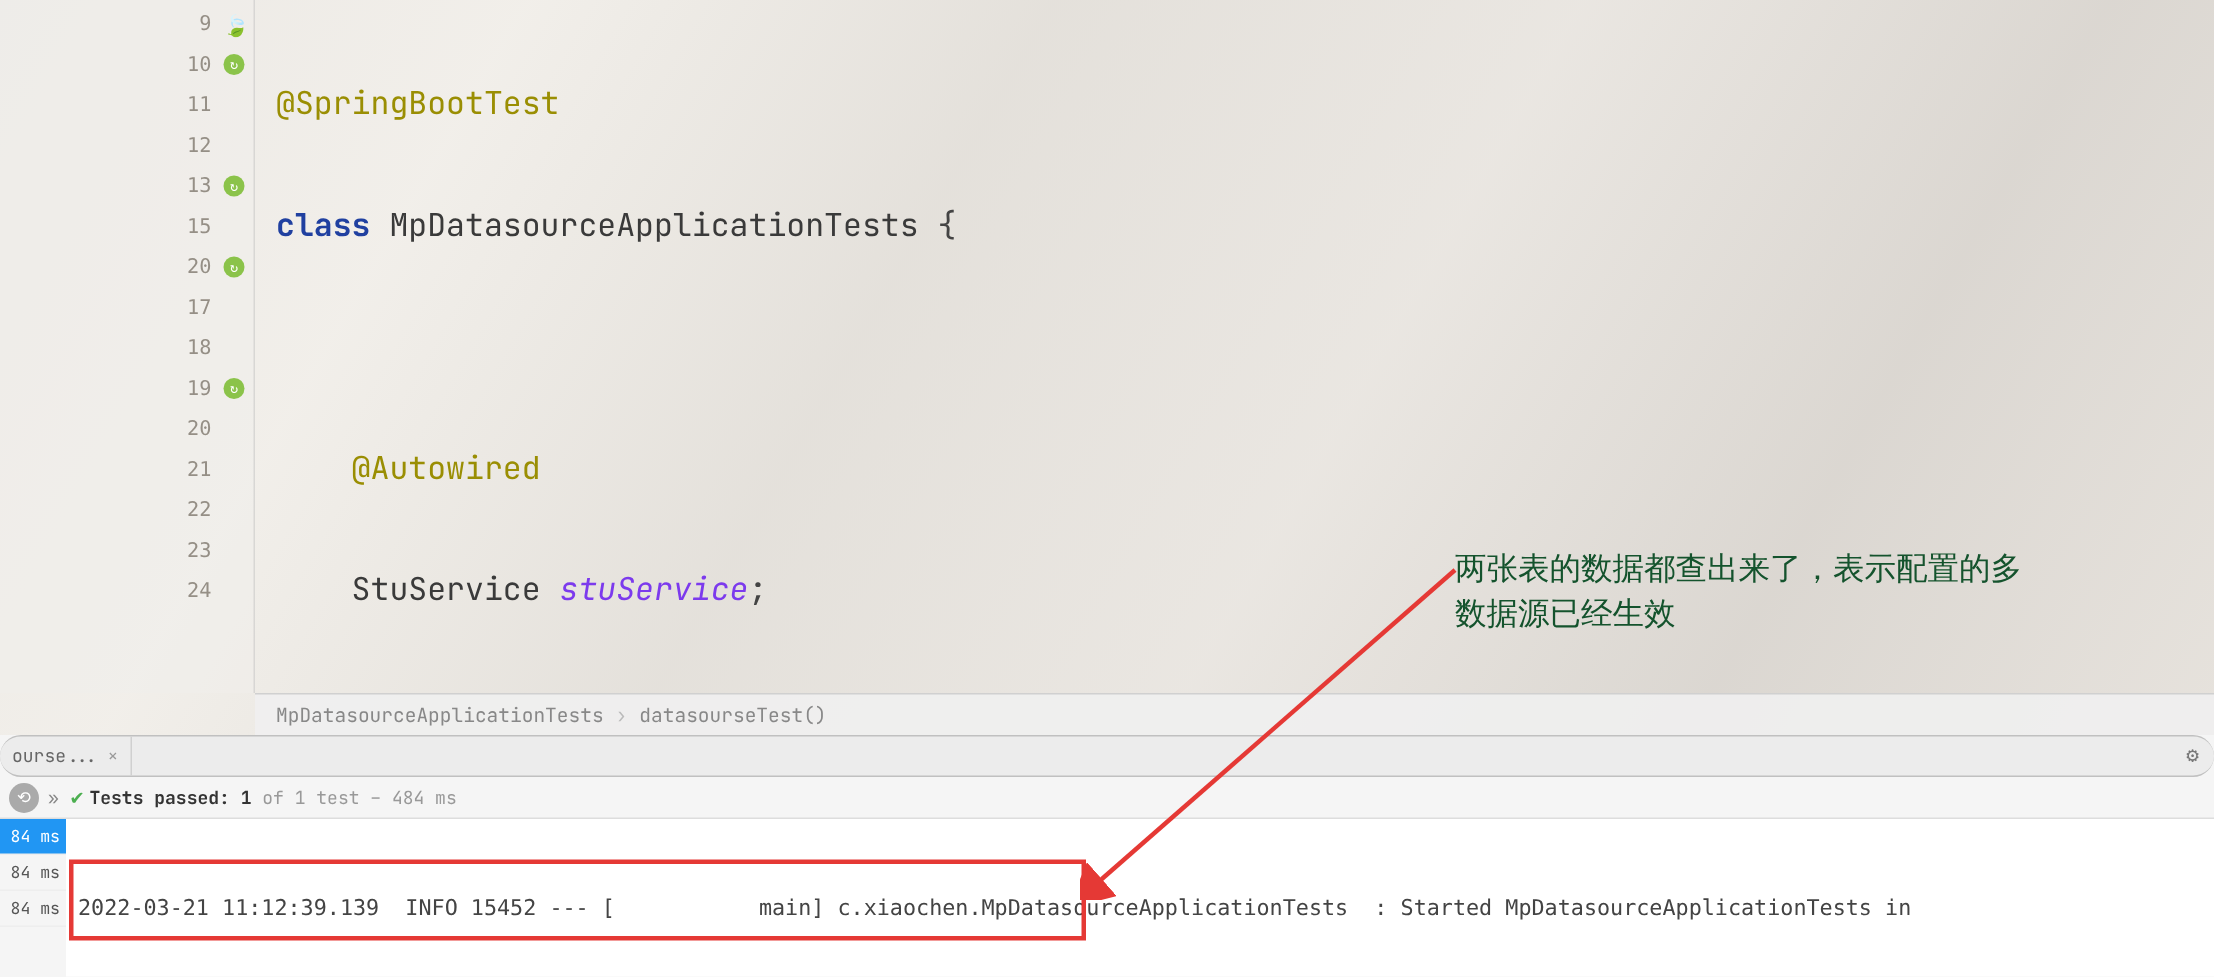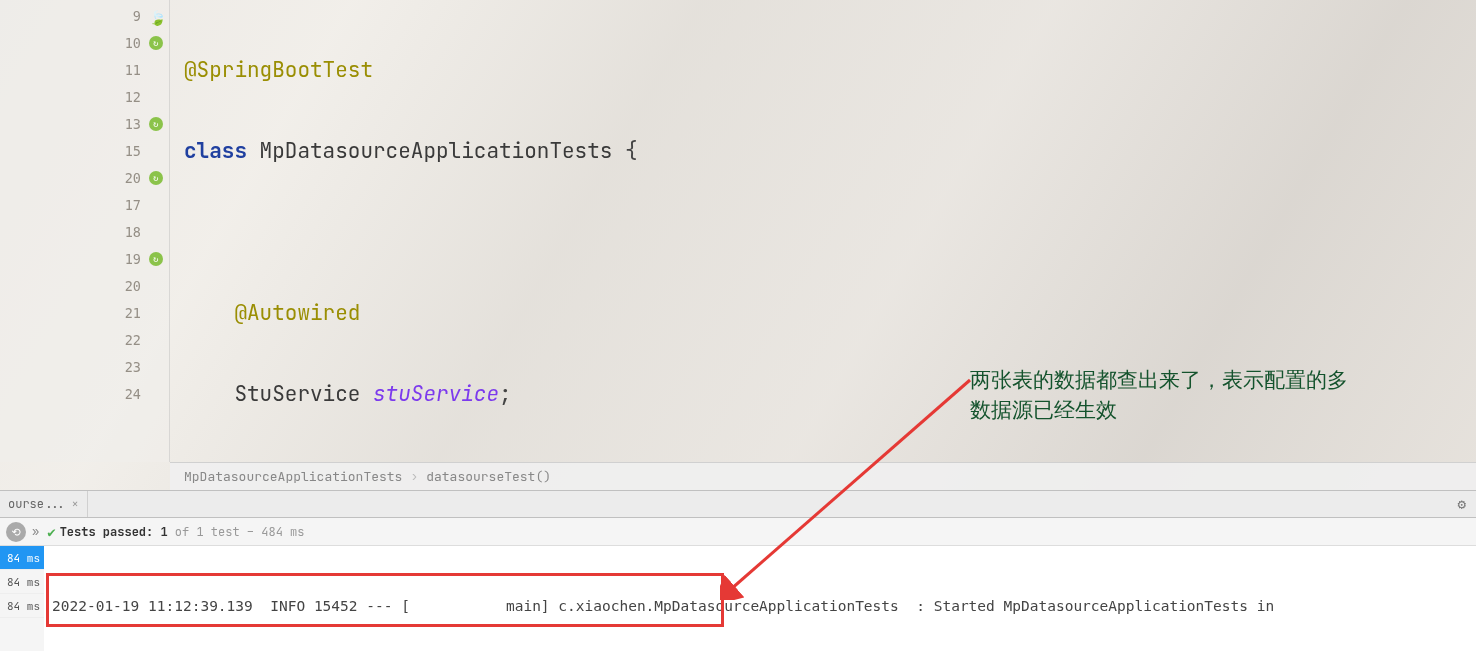--- a/index.html
+++ b/index.html
@@ -106,20 +106,21 @@
   top: 490px; left: 0; right: 0;
   height: 28px;
   background: #ececec;
   border-top: 1px solid #c0c0c0;
   border-bottom: 1px solid #c0c0c0;
   display: flex;
   align-items: center;
   font-size: 12px;
   color: #666;
   z-index: 2;
+  border-radius: 14px;
 }
 .tab-bar .tab {
   padding: 0 8px;
   height: 100%;
   display: flex; align-items: center;
   border-right: 1px solid #d0d0d0;
 }
 .tab-bar .tab .close { margin-left: 6px; color: #999; cursor: pointer; }
 .tab-bar .gear {
   margin-left: auto;
@@ -312,21 +313,21 @@
   </span>
 </div>
 
 <div class="timing-col">
   <div class="timing-pill active">84 ms</div>
   <div class="timing-pill">84 ms</div>
   <div class="timing-pill">84 ms</div>
 </div>
 
 <div class="console">
-  <div class="console-line">2022-01-19 11:12:39.139  INFO 15452 --- [           main] c.xiaochen.MpDatasourceApplicationTests  : Started MpDatasourceApplicationTests in</div>
+  <div class="console-line">2022-03-21 11:12:39.139  INFO 15452 --- [           main] c.xiaochen.MpDatasourceApplicationTests  : Started MpDatasourceApplicationTests in</div>
   
   
   
 </div>
 
 <div class="red-box" style="top:573px; left:46px; width:678px; height:54px;"></div>
 
 <svg class="arrow-svg" style="top:370px; left:720px; width:260px; height:230px;">
   <defs>
     <marker id="ah" markerWidth="10" markerHeight="10" refX="2" refY="5" orient="auto">

